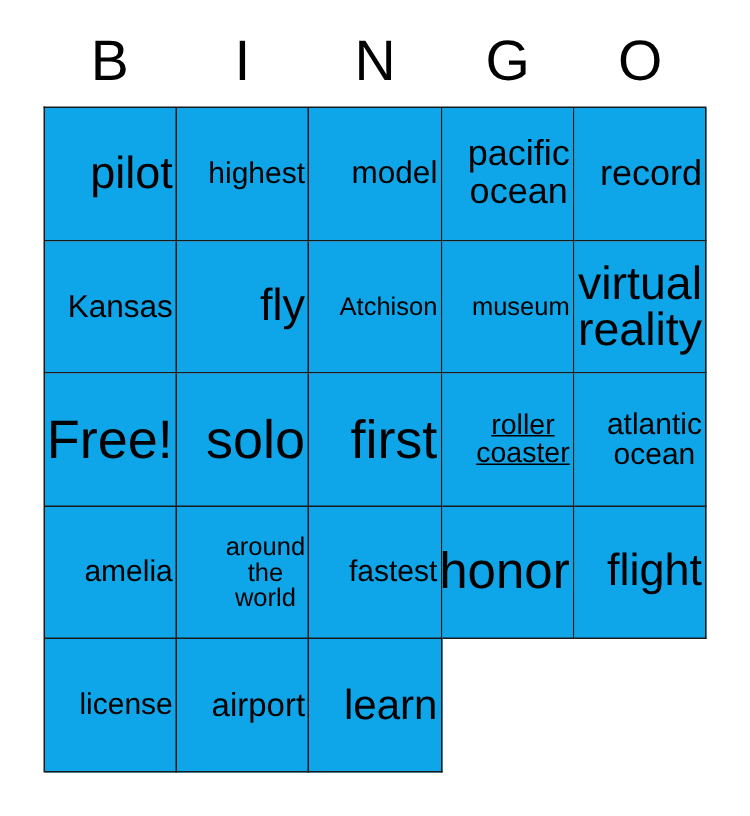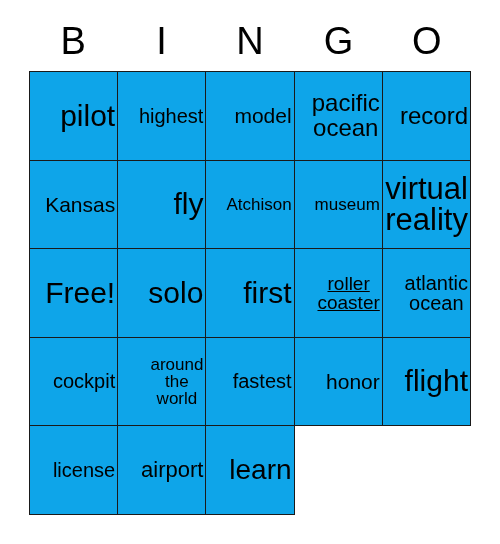--- a/index.html
+++ b/index.html
@@ -75,23 +75,23 @@
   .cell-text {
     display: block;
     line-height: 1.02;
     white-space: pre-line;
     word-break: normal;
     font-weight: 400;
   }
 
   
   .fs-30 { font-size: 30px; }
-  .fs-29 { font-size: 30px; margin-left: 22px; }
+  .fs-29 { font-size: 36px; margin-left: 22px; }
   .fs-28 { font-size: 28px; }
-  .fs-26 { font-size: 21px; }
+  .fs-26 { font-size: 34px; }
   .fs-24 { font-size: 24px; }
   .fs-23 { font-size: 31px; }
   .fs-22 { font-size: 22px; }
   .fs-21 { font-size: 21px; }
   .fs-20 { font-size: 20px; }
   .fs-19 { font-size: 19px; text-decoration: underline; }
   .fs-17 { font-size: 17px; }
 </style>
 </head>
 <body>
@@ -154,21 +154,21 @@
 
     <div class="cell">
         <span class="cell-text fs-19">roller
 coaster</span>
       </div>
     <div class="cell">
         <span class="cell-text fs-20">atlantic
 ocean</span>
       </div>
     <div class="cell">
-        <span class="cell-text fs-20">cockpit</span>
+        <span class="cell-text fs-20">amelia</span>
       </div>
     <div class="cell">
         <span class="cell-text fs-17">around
 the
 world</span>
       </div>
     <div class="cell">
         <span class="cell-text fs-20">fastest</span>
       </div>
 

